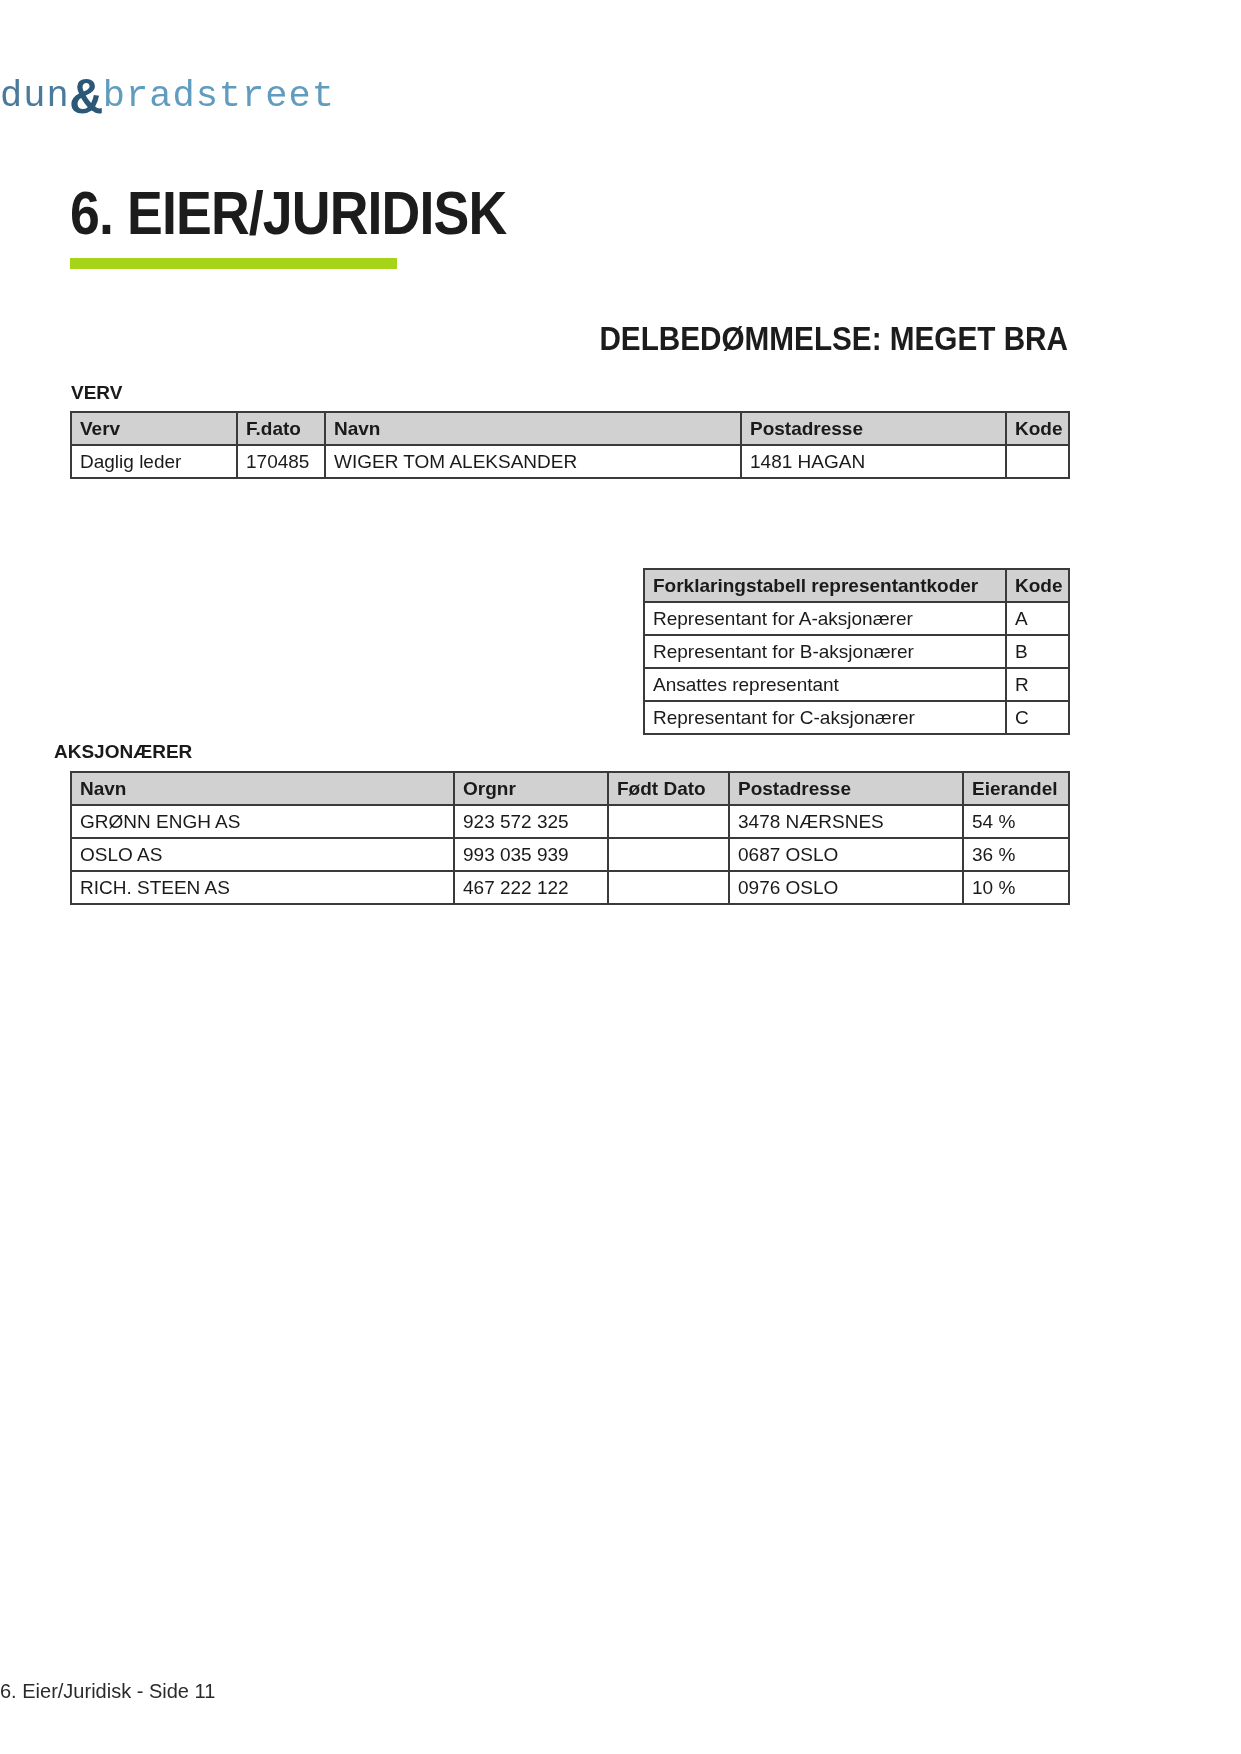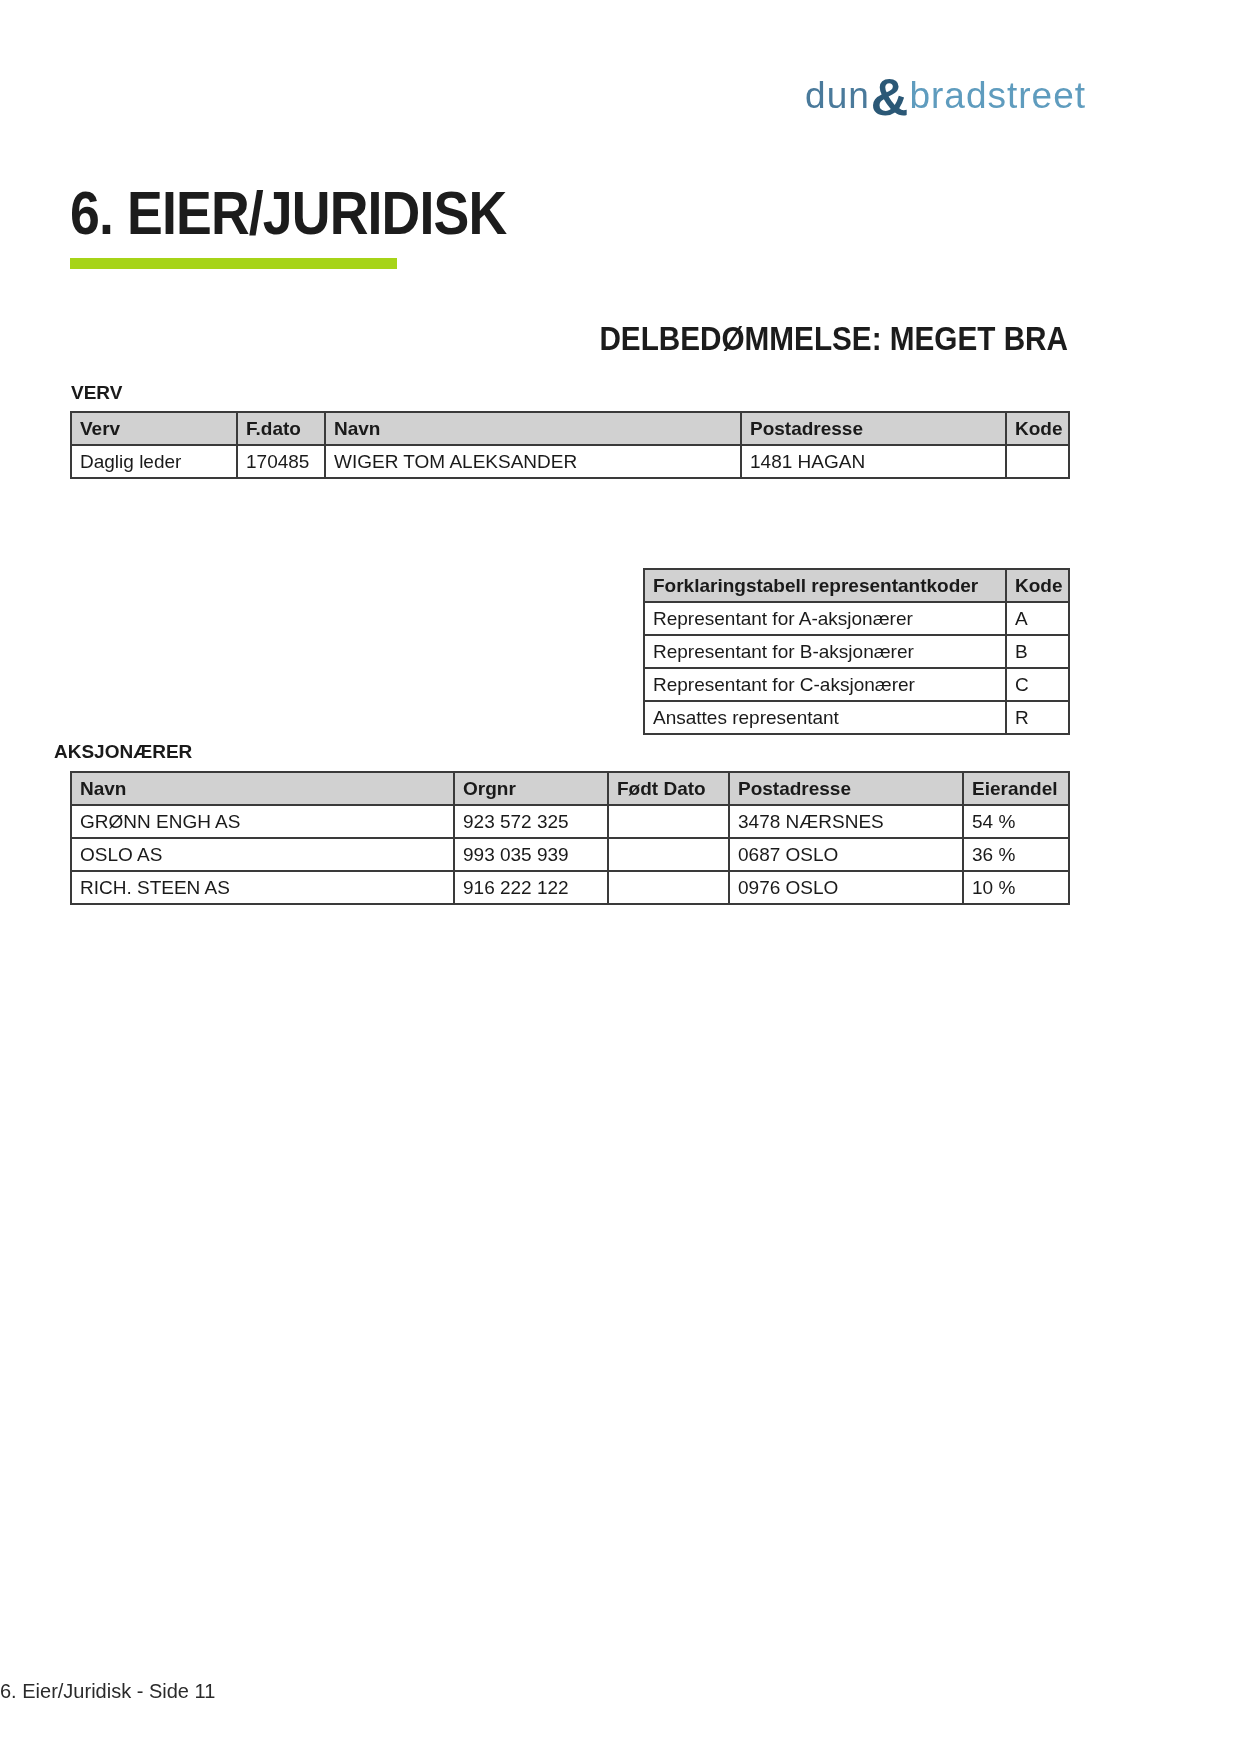--- a/index.html
+++ b/index.html
@@ -1,22 +1,22 @@
 <!DOCTYPE html>
 <html lang="no"><head>
 <meta charset="utf-8">
 <style>
   html,body{margin:0;padding:0;background:#ffffff;}
   .page{
     position:relative;width:1241px;height:1754px;background:#ffffff;
     font-family:"Liberation Sans",sans-serif;color:#1a1a1a;overflow:hidden;
   }
   
-  .logo{position:absolute;top:74px;left:0;width:1086px;text-align:right;
-        white-space:nowrap;line-height:44px;}
+  .logo{position:absolute;top:74px;left:0;width:1086px;text-align:left;
+        white-space:nowrap;line-height:44px;font-family:Liberation Mono, monospace;}
   .logo-dun{font-size:37px;font-weight:400;color:#4a7a9b;letter-spacing:1px;}
   .logo-amp{font-size:52px;font-weight:600;color:#2b5876;margin:0 1px;
             display:inline-block;vertical-align:-7px;}
   .logo-brad{font-size:37px;font-weight:400;color:#5f9cbe;letter-spacing:1px;}
   
   .page-title{
     position:absolute;left:70px;top:178px;margin:0;
     font-size:61px;font-weight:bold;letter-spacing:-1px;color:#1c1c1c;
     transform:scaleX(0.88);transform-origin:left center;white-space:nowrap;
   }
@@ -104,26 +104,26 @@
     <tbody>
       <tr>
         <td>Representant for A-aksjonærer</td>
         <td>A</td>
       </tr>
       <tr>
         <td>Representant for B-aksjonærer</td>
         <td>B</td>
       </tr>
       <tr>
+        <td>Ansattes representant</td>
+        <td>R</td>
+      </tr>
+      <tr>
         <td>Representant for C-aksjonærer</td>
         <td>C</td>
-      </tr>
-      <tr>
-        <td>Ansattes representant</td>
-        <td>R</td>
       </tr>
     </tbody>
   </table>
 
   <div class="section-label" id="aksjo-label">AKSJONÆRER</div>
 
   <table id="aksjo-table">
     <colgroup>
       <col style="width:383px">
         <col style="width:154px">
@@ -150,21 +150,21 @@
       </tr>
       <tr>
         <td>OSLO AS</td>
         <td>993 035 939</td>
         <td></td>
         <td>0687 OSLO</td>
         <td>36 %</td>
       </tr>
       <tr>
         <td>RICH. STEEN AS</td>
-        <td>916 222 122</td>
+        <td>467 222 122</td>
         <td></td>
         <td>0976 OSLO</td>
         <td>10 %</td>
       </tr>
     </tbody>
   </table>
 
   <div class="footer">6. Eier/Juridisk - Side 11</div>
 
 </div>

